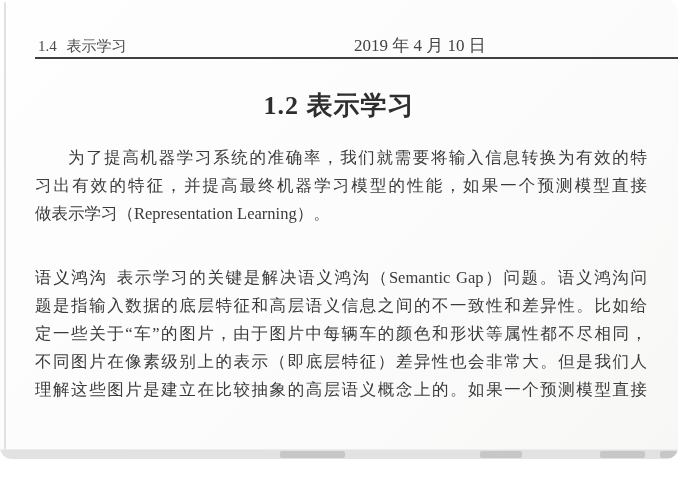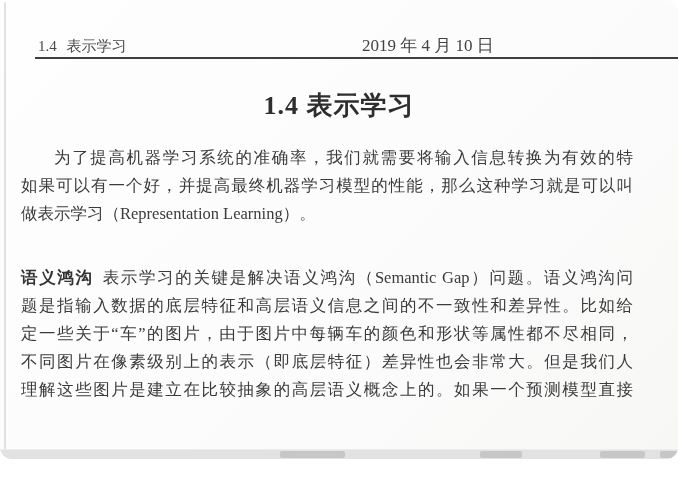--- a/index.html
+++ b/index.html
@@ -29,21 +29,21 @@
   .header-left {
     position: absolute;
     left: 38px; top: 37px;
     font-size: 15px;
     color: #4a4a4a;
     word-spacing: 6px;
     white-space: pre;
   }
   .header-date {
     position: absolute;
-    left: 362px; top: 34px;
+    left: 354px; top: 34px;
     font-size: 17px;
     color: #424242;
     white-space: pre;
   }
   .header-rule {
     position: absolute;
     left: 35px; right: 0; top: 57px;
     height: 2px;
     background: #3f3f3f;
   }
@@ -55,42 +55,42 @@
     text-align: center;
     font-size: 26px;
     font-weight: bold;
     color: #2e2e2e;
     letter-spacing: 1px;
   }
   .section-title .title-text { margin-left: 0; }
   
   .para {
     position: absolute;
-    left: 21px;
+    left: 35px;
     width: 612px;
   }
   .para-1 { top: 144px; }
   .para-2 { top: 264px; }
   .tline {
     height: 28px;
     line-height: 28px;
     font-size: 16.5px;
     text-align: justify;
     text-align-last: justify;
     text-justify: inter-character;
     white-space: nowrap;
     overflow: visible;
   }
   .tline.lastline {
     text-align: left;
     text-align-last: left;
   }
   .tline.firstline-indent { text-indent: 33px; }
   .term-lead {
-    font-weight: bold;
+    font-weight: normal;
     color: #333333;
     margin-right: 9px;
   }
   
   .bottom-bar {
     position: absolute;
     left: 0; bottom: 0;
     width: 678px; height: 9px;
     background: #e2e2e2;
     border-top: 1px solid #ededed;
@@ -114,27 +114,27 @@
 
   <div class="left-edge"></div>
 
   <div class="header-left">1.4 表示学习</div>
 
   <div class="header-date">2019 年 4 月 10 日</div>
 
   <div class="header-rule"></div>
 
   <div class="section-title">
-    <span class="title-number">1.4</span>
+    <span class="title-number">1.2</span>
     <span class="title-text">表示学习</span>
   </div>
 
   <div class="para para-1">
     <div class="tline firstline-indent">为了提高机器学习系统的准确率，我们就需要将输入信息转换为有效的特</div>
-    <div class="tline">如果可以有一个好，并提高最终机器学习模型的性能，那么这种学习就是可以叫</div>
+    <div class="tline">习出有效的特征，并提高最终机器学习模型的性能，如果一个预测模型直接</div>
     <div class="tline lastline">做表示学习（Representation Learning）。</div>
   </div>
 
   <div class="para para-2">
     <div class="tline">
       <span class="term-lead">语义鸿沟</span><span>表示学习的关键是解决语义鸿沟（Semantic Gap）问题。语义鸿沟问</span>
     </div>
     <div class="tline">题是指输入数据的底层特征和高层语义信息之间的不一致性和差异性。比如给</div>
     <div class="tline">定一些关于“车”的图片，由于图片中每辆车的颜色和形状等属性都不尽相同，</div>
     <div class="tline">不同图片在像素级别上的表示（即底层特征）差异性也会非常大。但是我们人</div>

